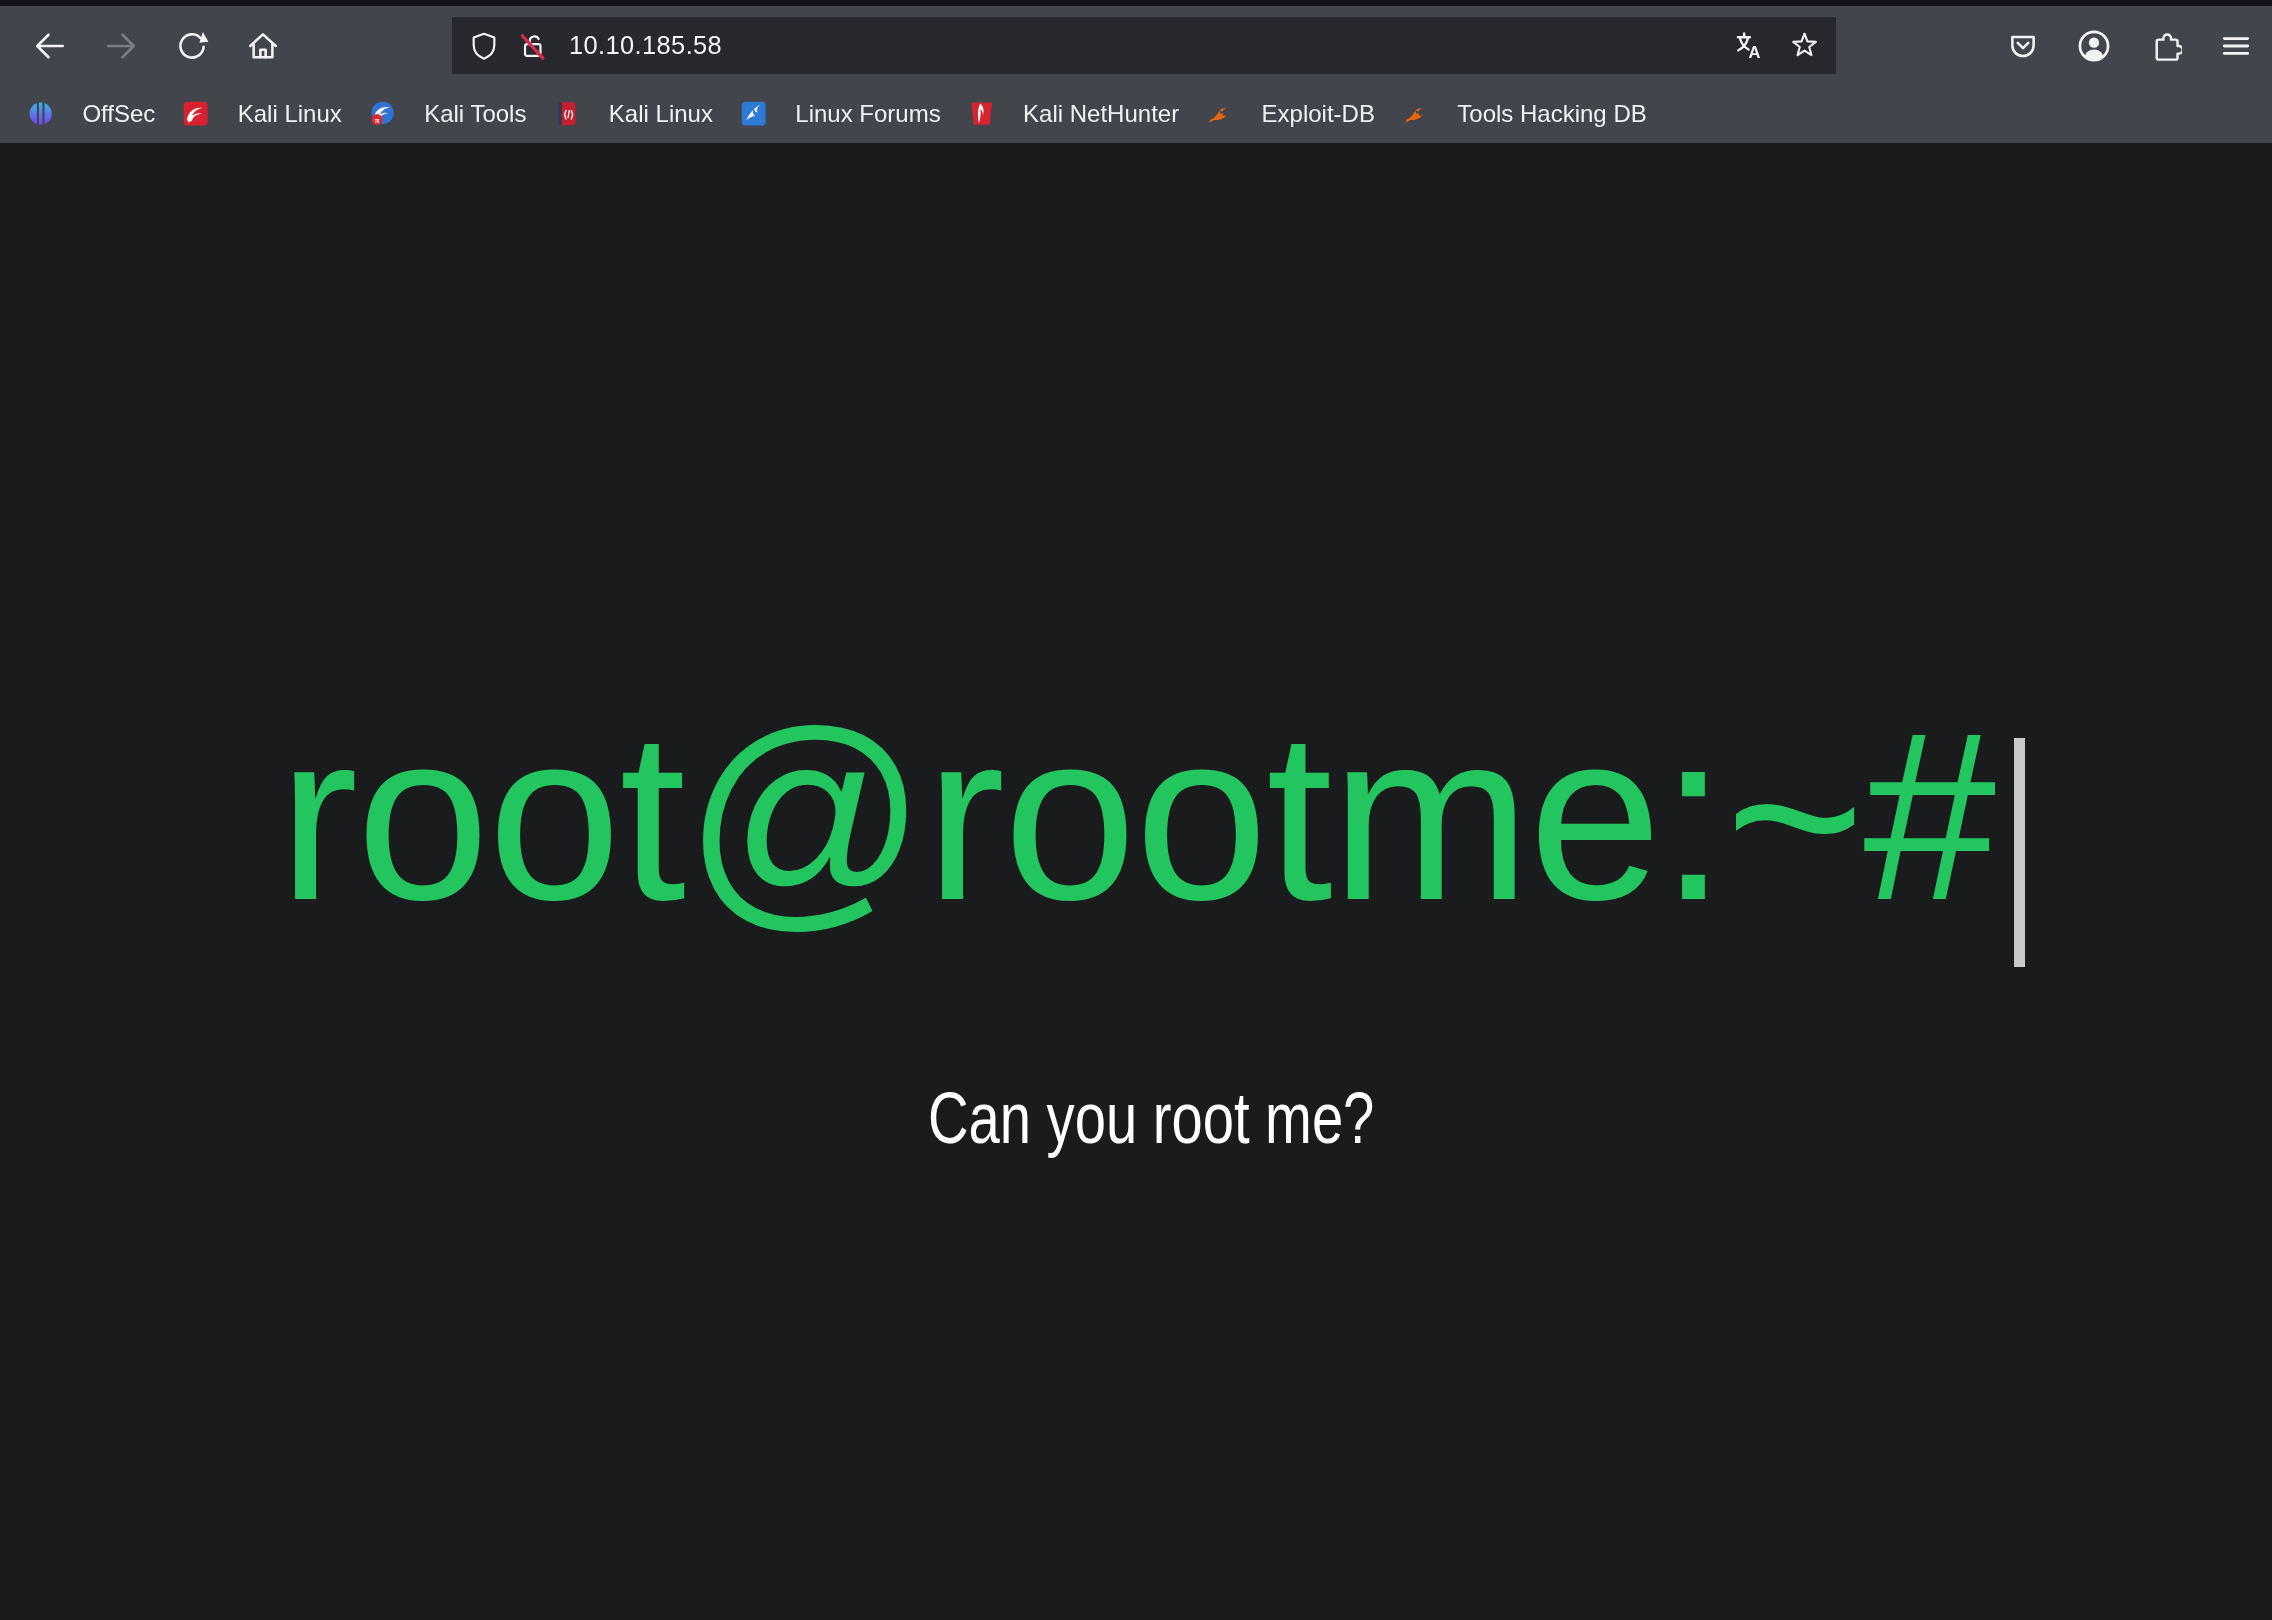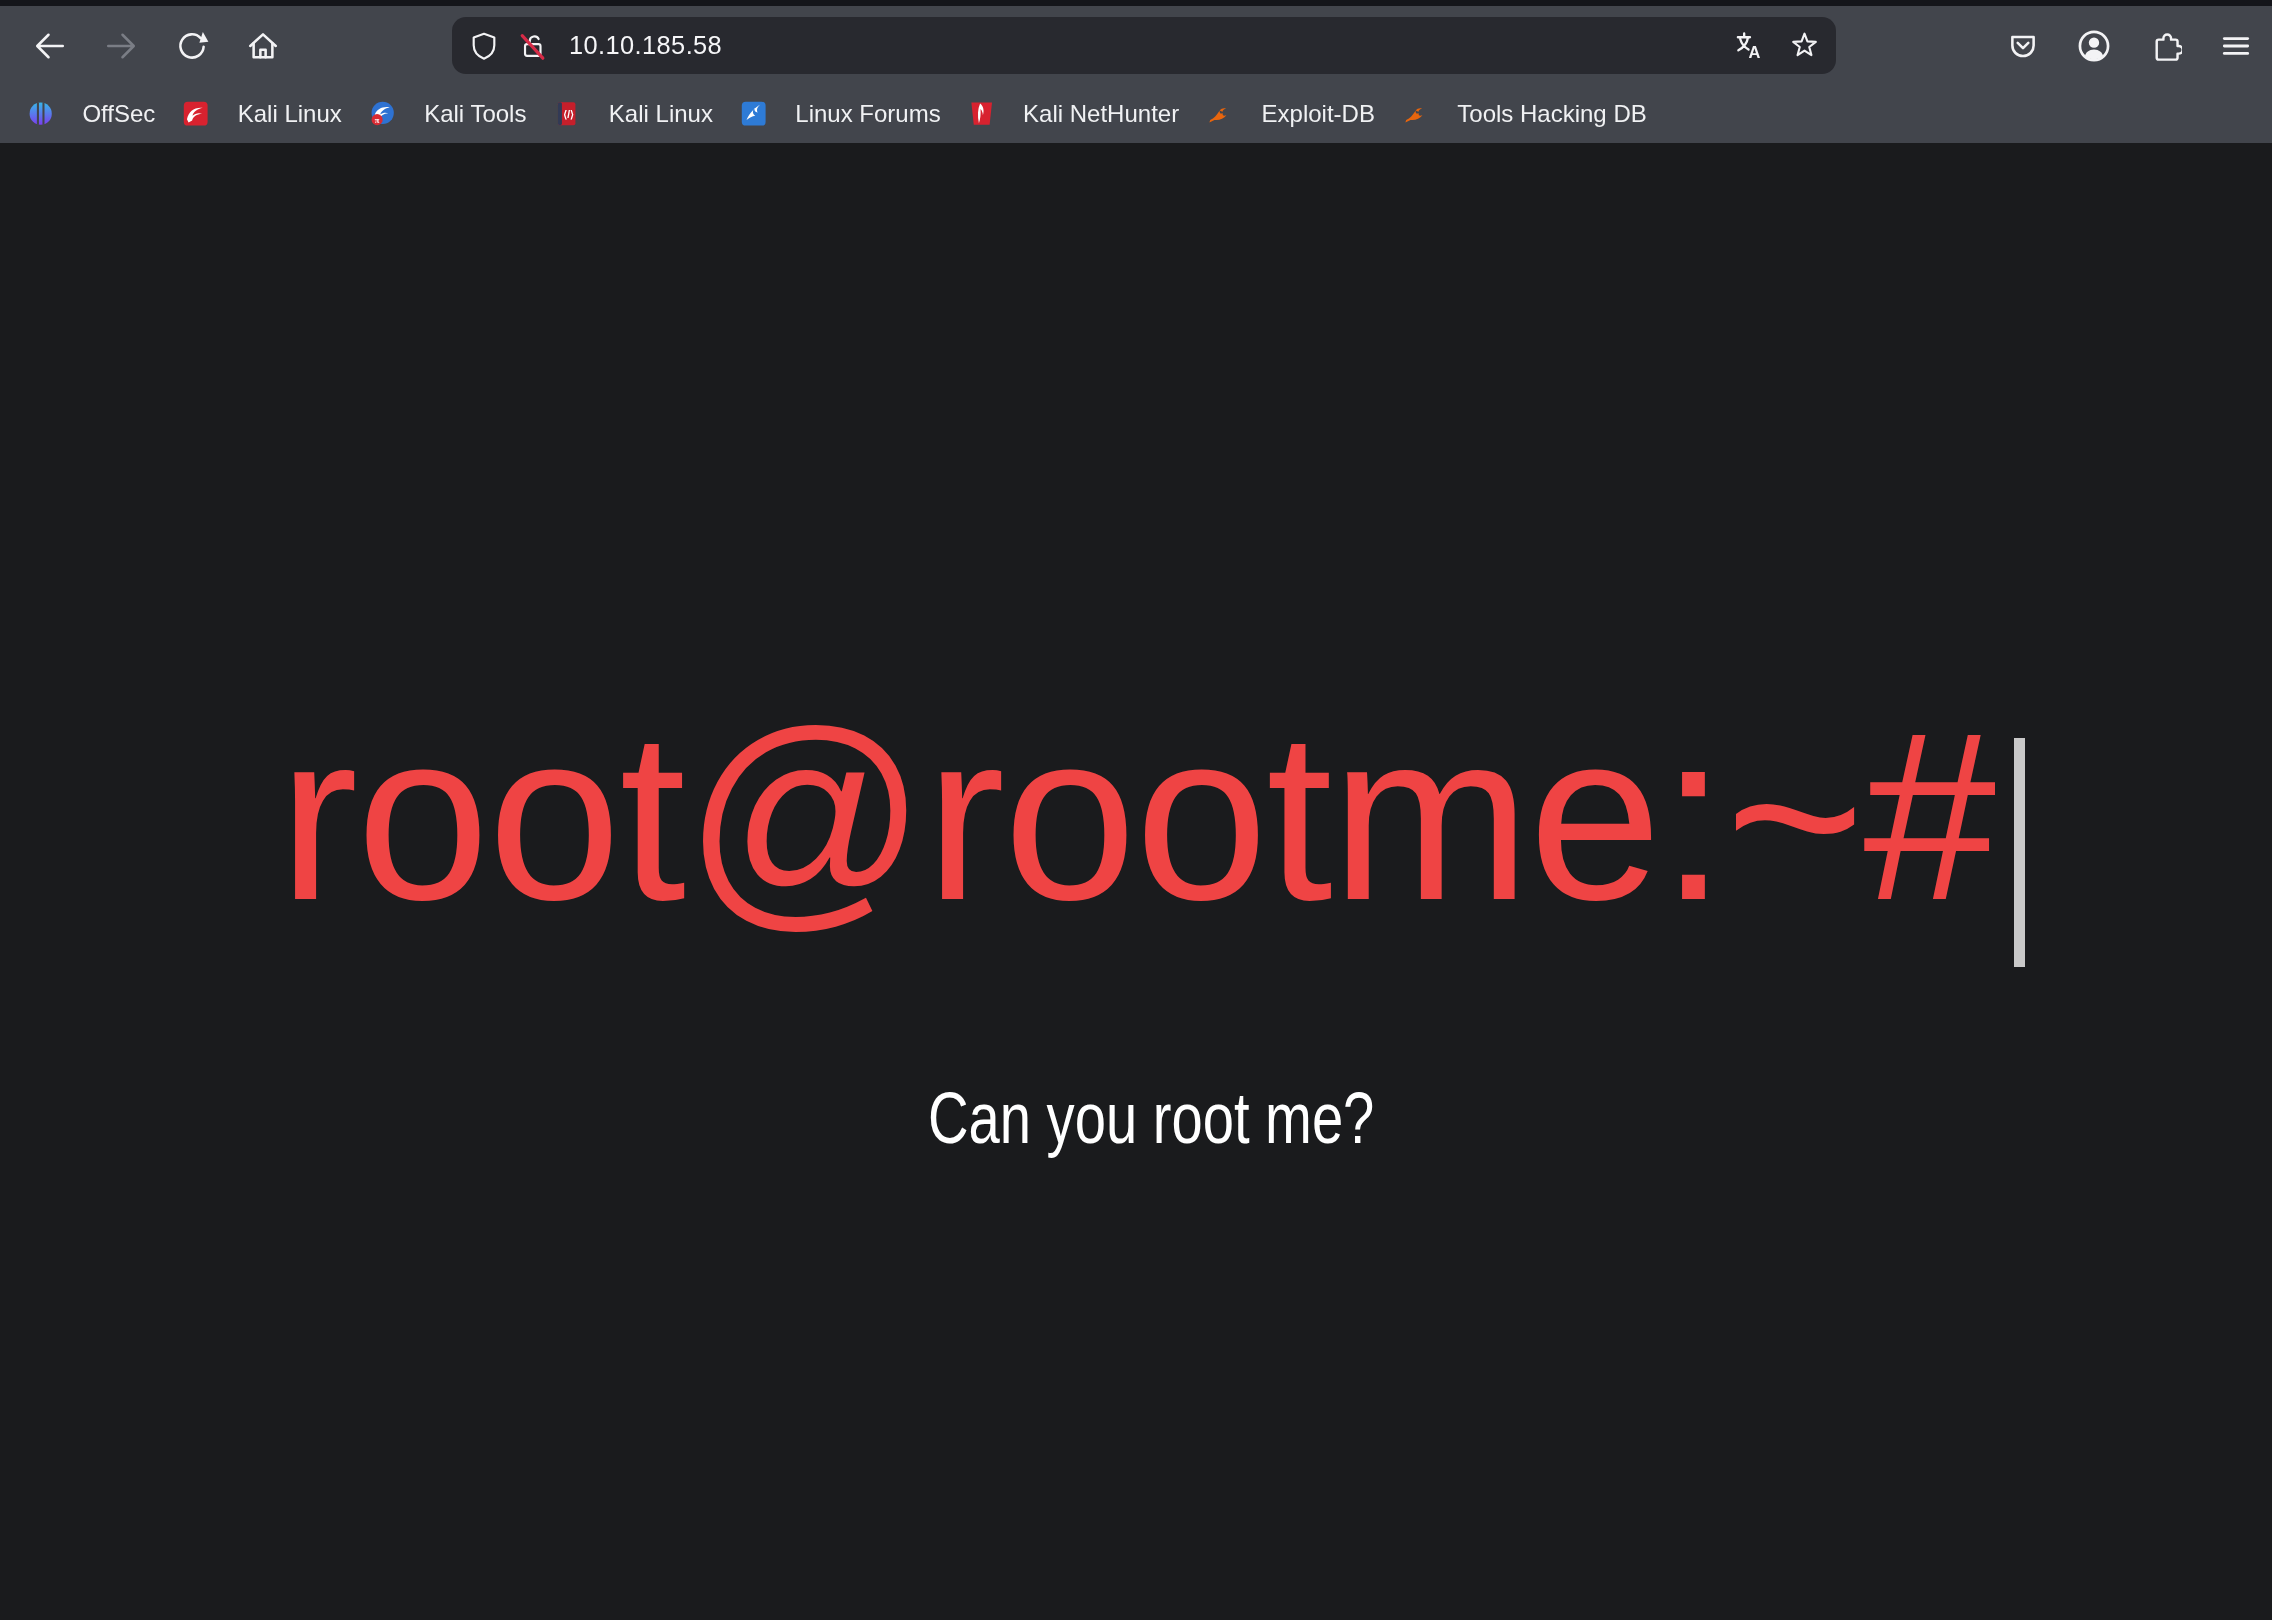--- a/index.html
+++ b/index.html
@@ -25,21 +25,21 @@
   }
   .icon-btn svg { display: block; }
   .stroke-ic { stroke: #f3f3f5; stroke-width: 3.4; fill: none;
                stroke-linecap: round; stroke-linejoin: round; }
   .stroke-ic.dim { stroke: #7a7d85; }
   .fill-ic { fill: #f3f3f5; }
 
   .urlbar {
     margin-left: 171px;
     width: 1384px; height: 57px;
-    background: #28292f; border-radius: 14px;
+    background: #28292f; border-radius: 1px;
     display: flex; align-items: center;
     padding: 0 15px;
   }
   .urlbar .gap { width: 16.5px; flex: none; }
   .url-text {
     color: #f6f6f8; font-size: 25.4px; letter-spacing: 0.4px;
     margin-left: 19.4px; white-space: nowrap;
   }
   .urlbar-right { margin-left: auto; display: flex; align-items: center; gap: 21px; }
 
@@ -63,21 +63,21 @@
     position: relative;
     height: 1478px;
     background: #1a1b1d;
   }
   .prompt-row {
     position: absolute; top: 554px; left: 0; right: 0;
     display: flex; justify-content: center; align-items: center;
     transform: translateX(15px);
   }
   .prompt-text {
-    color: #ef4444; font-size: 239px; line-height: 1;
+    color: #22c55e; font-size: 239px; line-height: 1;
     font-weight: 400; letter-spacing: -1.5px; white-space: nowrap;
   }
   .cursor-bar {
     width: 10.5px; height: 229px; background: #c9c9c9;
     margin-left: 19.4px; transform: translateY(36px); flex: none;
   }
   .subtitle-row {
     position: absolute; top: 939px; left: 0; right: 0;
     text-align: center; transform: translateX(15px);
   }

